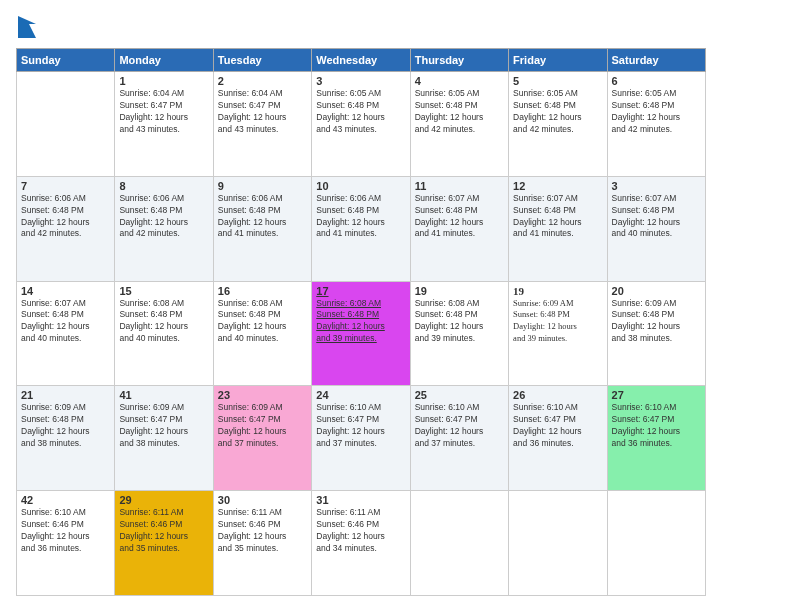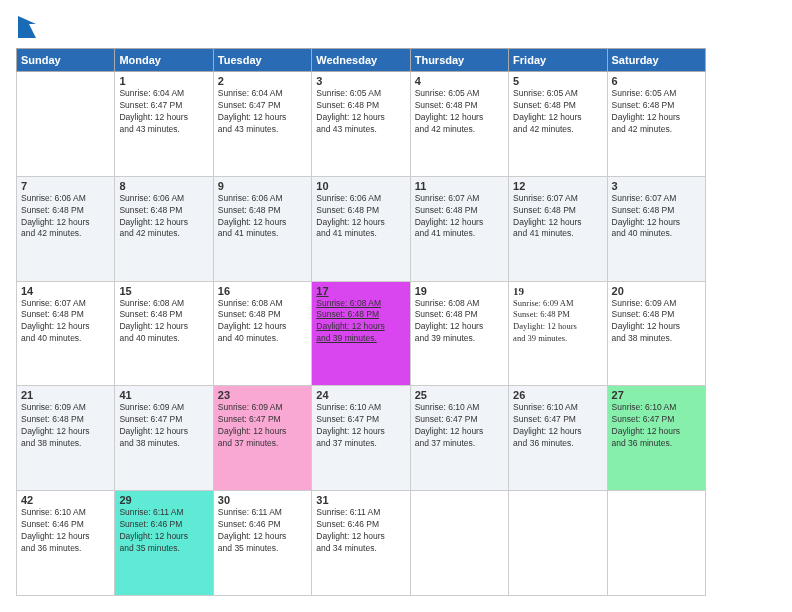--- a/index.html
+++ b/index.html
@@ -327,21 +327,21 @@
           </td>
         </tr>
         <tr>
           <td style="background-color: rgb(255, 255, 255);">
             <span class="day-number">42</span>
             <div class="day-info" style="white-space: pre-line;">Sunrise: 6:10 AM
 Sunset: 6:46 PM
 Daylight: 12 hours
 and 36 minutes.</div>
           </td>
-          <td style="background-color: #5eead4;">
+          <td style="background-color: #eab308;">
             <span class="day-number">29</span>
             <div class="day-info" style="white-space: pre-line;">Sunrise: 6:11 AM
 Sunset: 6:46 PM
 Daylight: 12 hours
 and 35 minutes.</div>
           </td>
           <td style="background-color: rgb(255, 255, 255);">
             <span class="day-number">30</span>
             <div class="day-info" style="white-space: pre-line;">Sunrise: 6:11 AM
 Sunset: 6:46 PM

